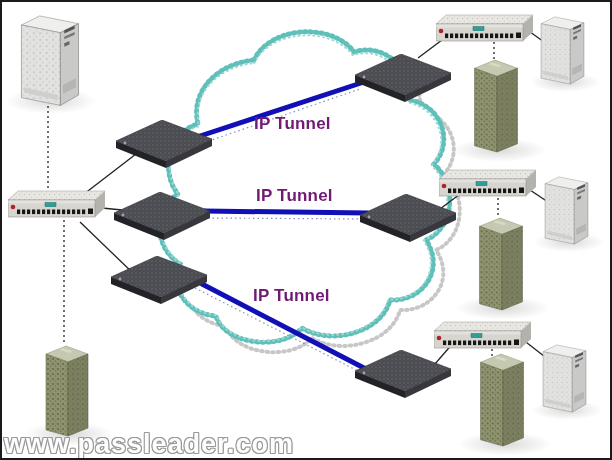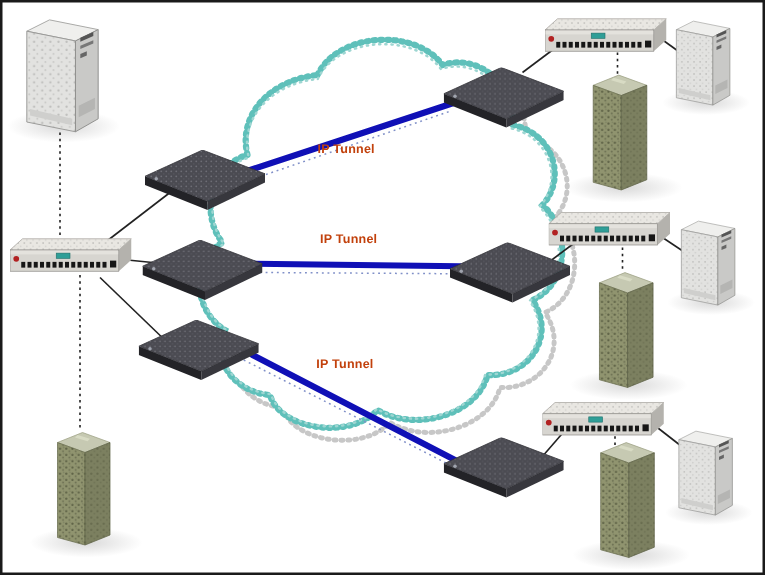--- a/index.html
+++ b/index.html
@@ -7,21 +7,21 @@
     position:relative;width:612px;height:460px;box-sizing:border-box;
     border:2px solid #1a1a1a;background:#ffffff;overflow:hidden;
     font-family:"Liberation Sans", sans-serif;
   }
   .layer{position:absolute;left:0;top:0;width:612px;height:460px;}
   svg.wires{z-index:1;}
   .halo{position:absolute;z-index:0;border-radius:50%;
     background:radial-gradient(closest-side, rgba(130,130,130,.30), rgba(130,130,130,0));}
   .dev{position:absolute;z-index:2;}
   .tlabel{
-    position:absolute;z-index:3;font-weight:bold;font-size:10px;color:#c2410c;
+    position:absolute;z-index:3;font-weight:bold;font-size:17px;color:#701a75;
     white-space:nowrap;letter-spacing:.2px;
   }
   .watermark{
     position:absolute;z-index:4;left:2px;top:427px;
     font-size:27px;font-weight:bold;letter-spacing:1px;color:#fdfdfd;
     text-shadow:1px 0 #9a9a9a,-1px 0 #9a9a9a,0 1px #9a9a9a,0 -1px #9a9a9a,
                 1px 1px #9a9a9a,-1px -1px #9a9a9a,1px -1px #9a9a9a,-1px 1px #9a9a9a;
     white-space:nowrap;
   }
   .defs-holder{position:absolute;width:0;height:0;overflow:hidden;}
@@ -217,14 +217,15 @@
       <use href="#sym-server"></use>
     </svg>
   <svg class="dev" style="left:538px;top:340px;" width="49" height="72" viewBox="0 0 48 74">
       <use href="#sym-desktop"></use>
     </svg>
 
   <div class="tlabel" style="left:252px;top:112px;">IP Tunnel</div>
   <div class="tlabel" style="left:254px;top:184px;">IP Tunnel</div>
   <div class="tlabel" style="left:251px;top:284px;">IP Tunnel</div>
 
+  <div class="watermark">www.passleader.com</div>
 
 </div>
 
 </body></html>

